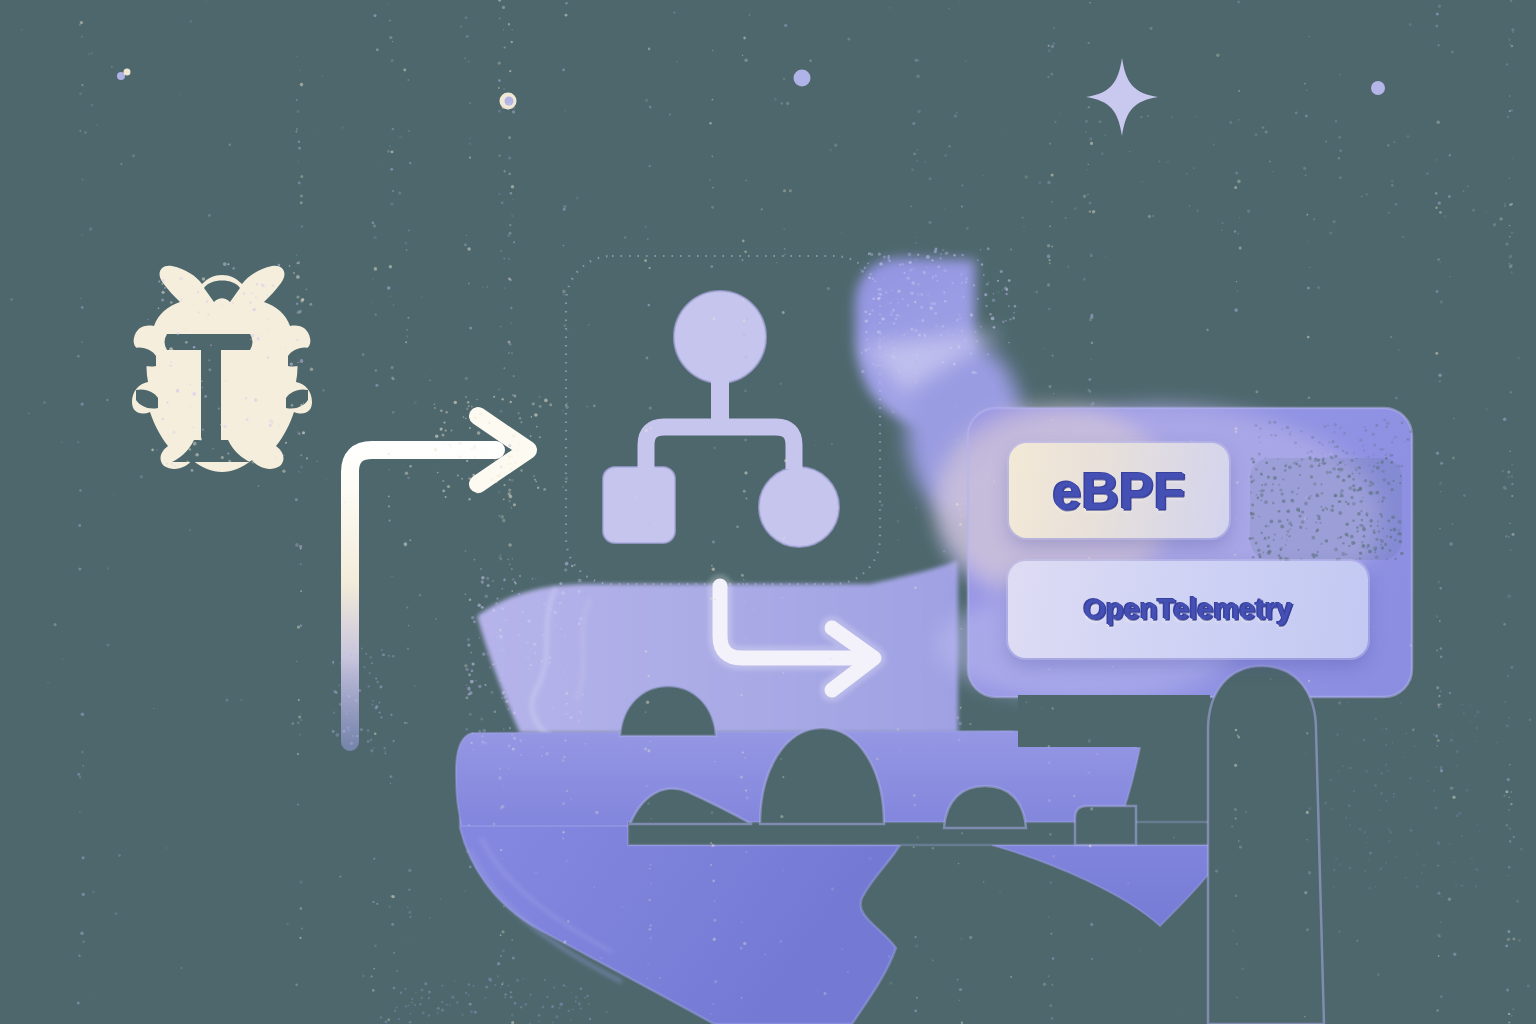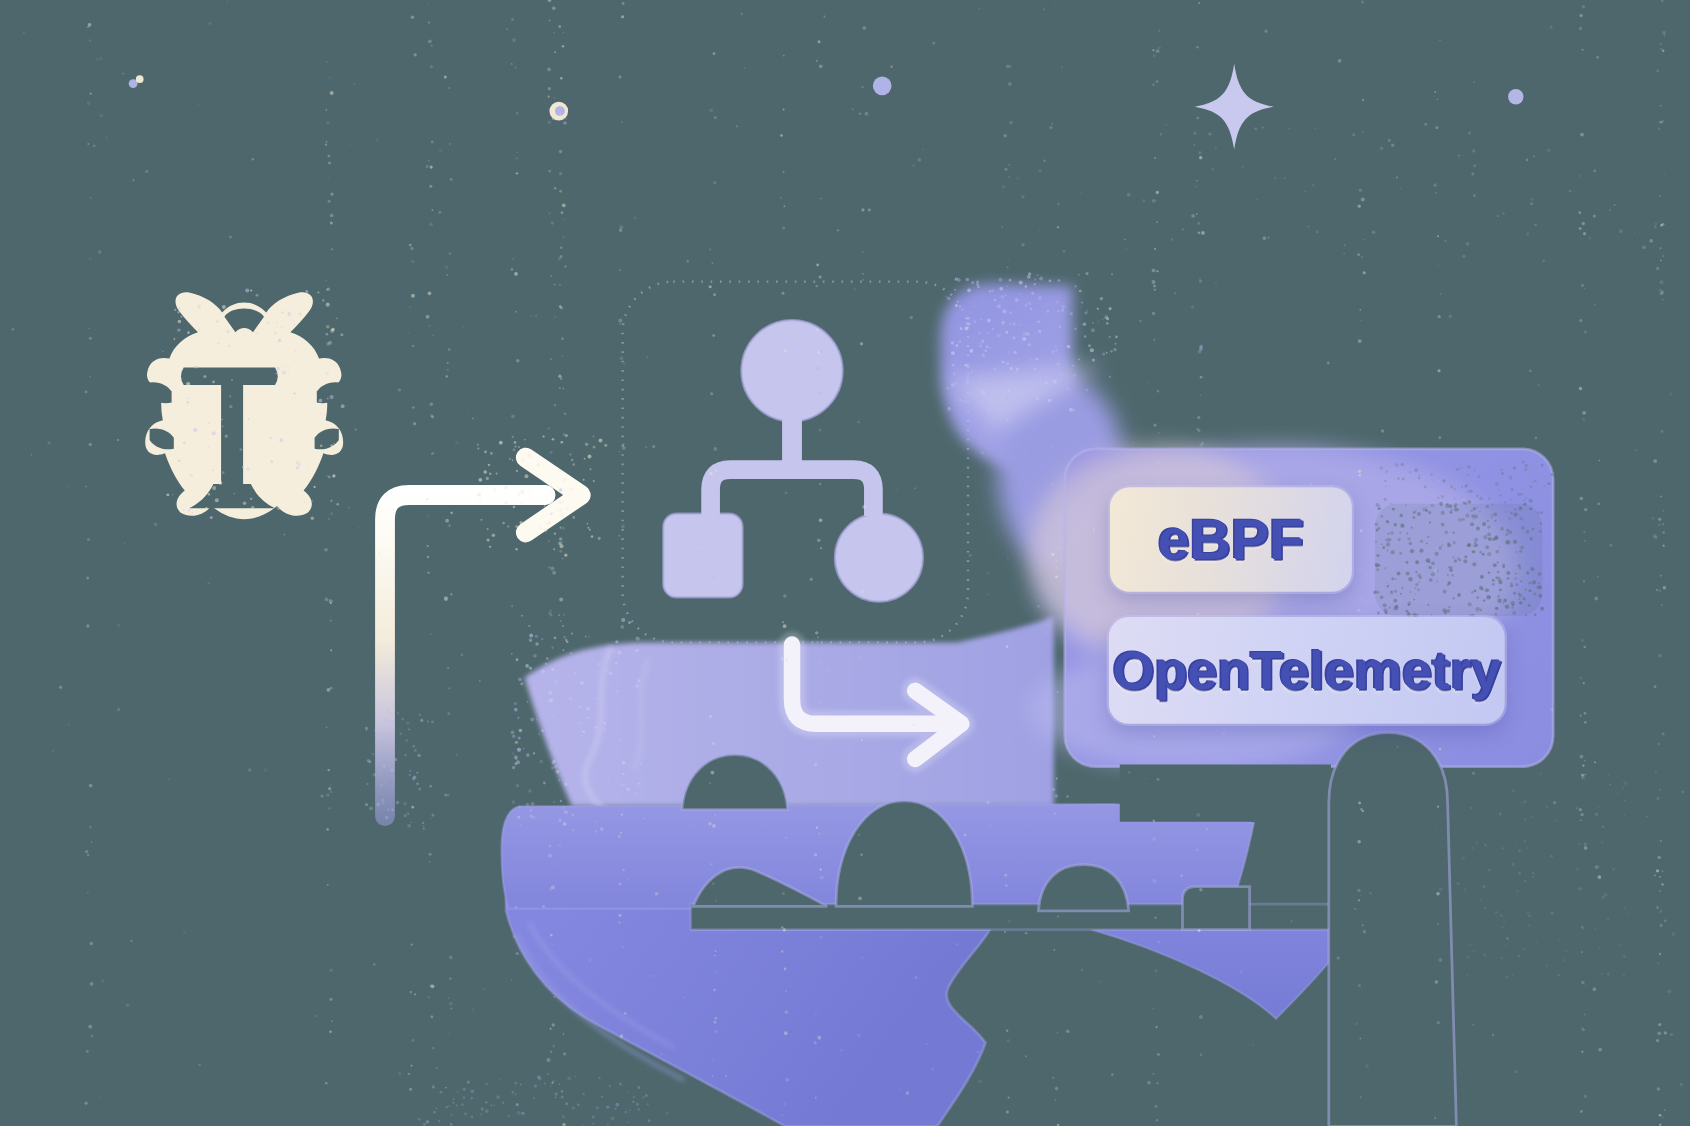--- a/index.html
+++ b/index.html
@@ -4,21 +4,21 @@
 <style>
   html,body{margin:0;padding:0;width:1536px;height:1024px;overflow:hidden;background:#4d676c;font-family:"Liberation Sans",sans-serif;}
   .stage{position:relative;width:1536px;height:824px;}
   .stage svg{position:absolute;left:0;top:0;}
   .label-box{position:absolute;display:flex;align-items:center;justify-content:center;
     border-radius:18px;font-weight:bold;color:#4550b4;
     text-shadow:-1.5px -1px 0 #39419e,1.5px 1px 0 #39419e,1px 2px 0 rgba(46,53,130,.55),0 3px 3px rgba(255,252,240,.45);
     box-shadow:0 0 0 2px rgba(198,198,240,.45),0 8px 18px rgba(70,72,150,.28);}
   .label-ebpf{left:1009px;top:443px;width:220px;height:95px;font-size:52px;
     background:linear-gradient(100deg,#f3e9d6 0%,#e7e0da 42%,#d2d3ee 100%);}
-  .label-otel{left:1008px;top:561px;width:360px;height:97px;font-size:49px;
+  .label-otel{left:1008px;top:561px;width:360px;height:97px;font-size:29px;
     background:linear-gradient(100deg,#dedcf4 0%,#cdd1f4 55%,#c2c8f2 100%);}
 </style>
 </head>
 <body>
 
 <div class="stage">
 <svg id="art" width="1536" height="1024" viewBox="0 0 1536 1024">
   <defs>
     <linearGradient id="gBand" x1="0" y1="700" x2="0" y2="840" gradientUnits="userSpaceOnUse">
       <stop offset="0" stop-color="#9b9de6"></stop>

